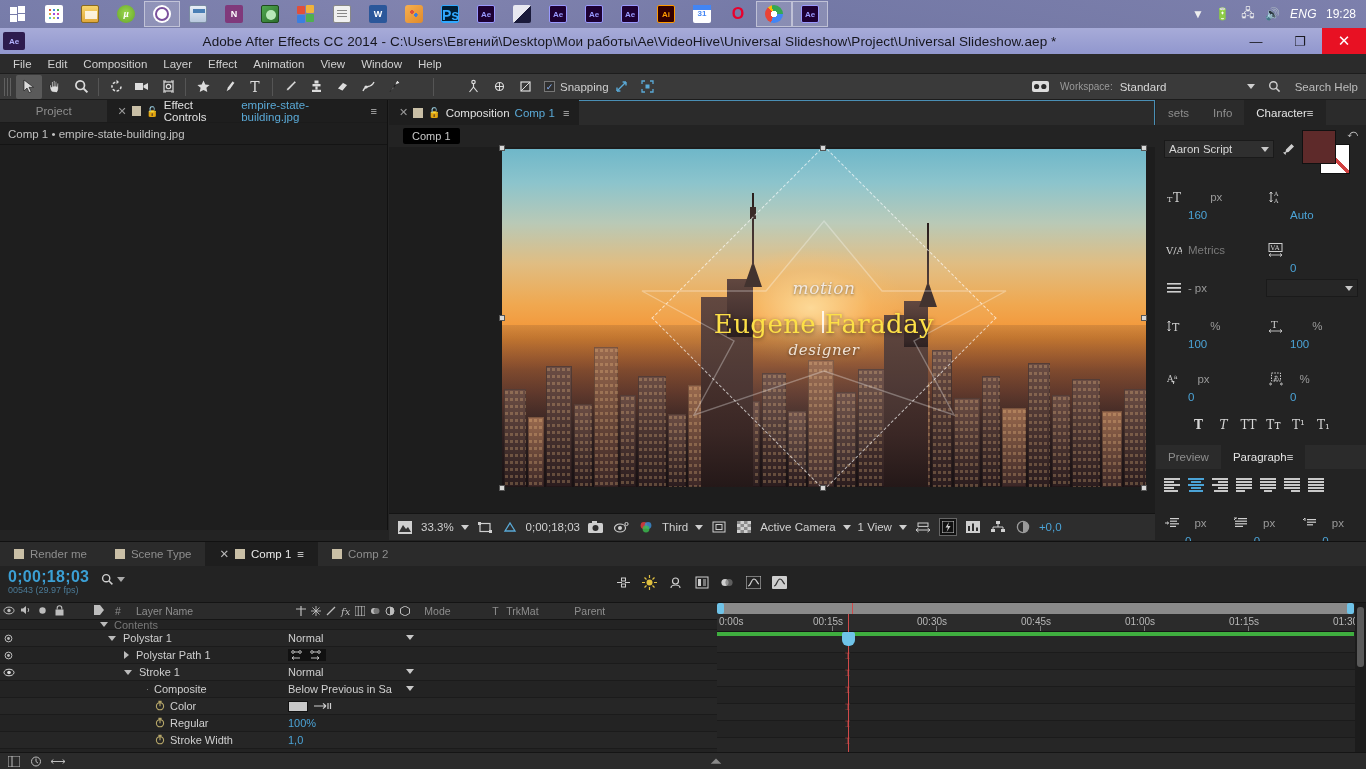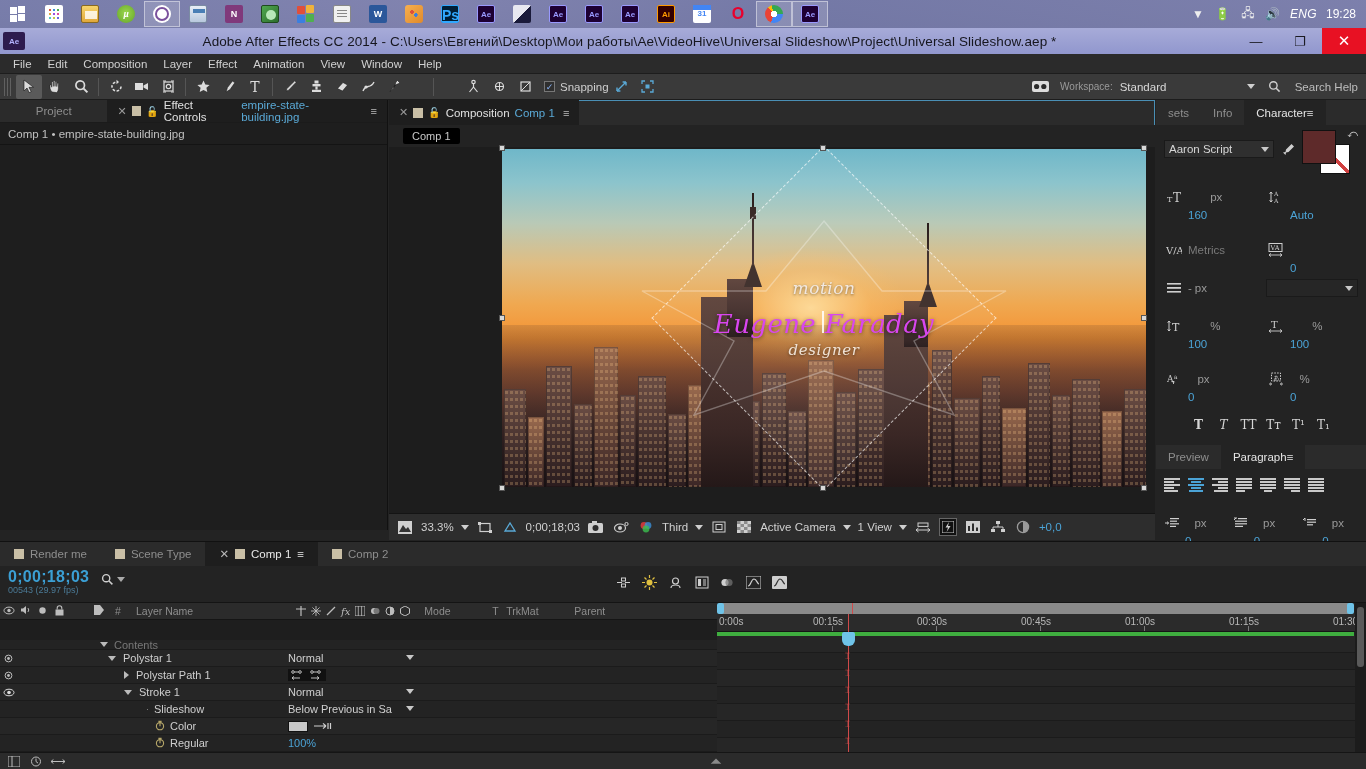--- a/index.html
+++ b/index.html
@@ -196,21 +196,21 @@
     background:linear-gradient(180deg,#2a1e1c,#4a3530);}
   .emp-top{position:absolute;left:50%;transform:translateX(-50%);
     border-left:9px solid transparent;border-right:9px solid transparent;border-bottom:26px solid #3a2a26;}
 
   .diamond{position:absolute;left:50%;top:50%;width:244px;height:244px;transform:translate(-50%,-50%) rotate(45deg);
     border:1px dashed rgba(255,255,255,.65);background:rgba(255,255,255,.045);}
   .starline{position:absolute;left:50%;top:50%;width:420px;height:210px;transform:translate(-50%,-50%);
     opacity:.30;}
   .textblk{position:absolute;left:50%;top:50%;transform:translate(-50%,-50%);text-align:center;width:340px;}
   .t-motion{font-family:"DejaVu Serif",serif;font-style:italic;font-size:17px;color:#f2e8df;letter-spacing:.5px;text-shadow:0 1px 3px rgba(0,0,0,.5);}
-  .t-name{font-family:"DejaVu Serif",serif;font-size:26px;color:#d946ef;letter-spacing:.4px;margin:11px 0 2px;text-shadow:0 1px 4px rgba(0,0,0,.55);font-style:italic;}
+  .t-name{font-family:"DejaVu Serif",serif;font-size:26px;color:#fde047;letter-spacing:.4px;margin:11px 0 2px;text-shadow:0 1px 4px rgba(0,0,0,.55);}
   .t-desc{font-family:"DejaVu Serif",serif;font-style:italic;font-size:15px;color:#f0e3d6;letter-spacing:.6px;text-shadow:0 1px 3px rgba(0,0,0,.5);}
   .cursor-t{position:absolute;left:calc(50% - 2px);top:calc(50% - 7px);width:2px;height:22px;background:rgba(255,255,255,.85);}
 
   .handle{position:absolute;width:6px;height:6px;background:#d8d8d8;border:1px solid #555;}
   .comp-bottombar{
     position:absolute;left:0;bottom:0;width:766px;height:27px;background:#2d2d2d;
     display:flex;align-items:center;gap:7px;padding:0 7px;border-top:1px solid #141414;
   }
   .cb-text{font-size:11.5px;color:#d0d0d0;white-space:nowrap;}
   .cb-btn{width:18px;height:18px;display:flex;align-items:center;justify-content:center;color:#cfcfcf;}
@@ -254,21 +254,21 @@
   .tl-tab .sw{width:10px;height:10px;background:#c9bfa6;}
   .tl-head{height:37px;background:#232323;display:flex;align-items:flex-start;position:relative;border-bottom:1px solid #141414;}
   .tc-big{color:#3b9fd4;font-size:16px;font-weight:bold;letter-spacing:.3px;padding:2px 0 0 8px;}
   .tc-small{color:#4b7a96;font-size:9px;padding-left:8px;margin-top:-1px;}
   .tl-searchwrap{display:flex;align-items:center;gap:3px;margin-left:12px;margin-top:7px;}
   .tl-toolsrow{display:flex;align-items:center;gap:9px;margin-left:auto;padding-right:10px;margin-top:8px;}
   .tl-tool{width:17px;height:17px;display:flex;align-items:center;justify-content:center;color:#c4c4c4;}
   .tl-colhead{position:absolute;left:0;top:61px;width:717px;height:17px;background:#2b2b2b;
     display:flex;align-items:center;border-bottom:1px solid #151515;}
   .colh{font-size:10.5px;color:#8e8e8e;}
-  .layerrows{position:absolute;left:0;top:78px;width:717px;bottom:17px;overflow:hidden;background:#232323;margin-top:20px;}
+  .layerrows{position:absolute;left:0;top:78px;width:717px;bottom:17px;overflow:hidden;background:#232323;}
   .lrow{height:17px;display:flex;align-items:center;border-bottom:1px solid #1b1b1b;position:relative;}
   .lrow:nth-child(even){background:#262626;}
   .eye{width:17px;display:flex;align-items:center;justify-content:center;color:#bdbdbd;font-size:10px;}
   .tri{width:0;height:0;border-top:4px solid transparent;border-bottom:4px solid transparent;border-left:5px solid #bbb;}
   .tri.open{border-left:4px solid transparent;border-right:4px solid transparent;border-top:5px solid #bbb;border-bottom:none;}
   .lname{font-size:11px;color:#cfcfcf;}
   .lmode{position:absolute;left:288px;font-size:11px;color:#d0d0d0;}
   .lmode .mc{position:absolute;left:118px;top:3px;width:0;height:0;border-left:4px solid transparent;border-right:4px solid transparent;border-top:5px solid #c8c8c8;}
   .lval{position:absolute;left:288px;font-size:11px;color:#4ba3d6;}
   .tl-graph{position:absolute;left:717px;top:61px;right:0;bottom:17px;background:#232323;}
@@ -1249,21 +1249,21 @@
         </span>
         <span style="margin-left:107px;" class="tri open"></span>
         <span class="lname" style="margin-left:7px;">Stroke 1</span>
         <span class="lmode">
           <span>Normal</span>
           <span class="mc"></span>
         </span>
       </div>
       <div class="lrow">
         <span style="margin-left:146px;color:#8a8a8a;font-size:9px;">·</span>
-        <span class="lname" style="margin-left:5px;">Slideshow</span>
+        <span class="lname" style="margin-left:5px;">Composite</span>
         <span class="lmode">
           <span>Below Previous in Sa</span>
           <span class="mc"></span>
         </span>
       </div>
       <div class="lrow">
         <span style="margin-left:155px;">
           <svg width="10" height="11" viewBox="0 0 10 11">
               <circle cx="5" cy="6.2" r="3.6" fill="none" stroke="#b8a86a" stroke-width="1.1"></circle>
               <path d="M3.4 1.4 h3.2 M5 2.6 v3.6" stroke="#b8a86a" stroke-width="1.1"></path>

